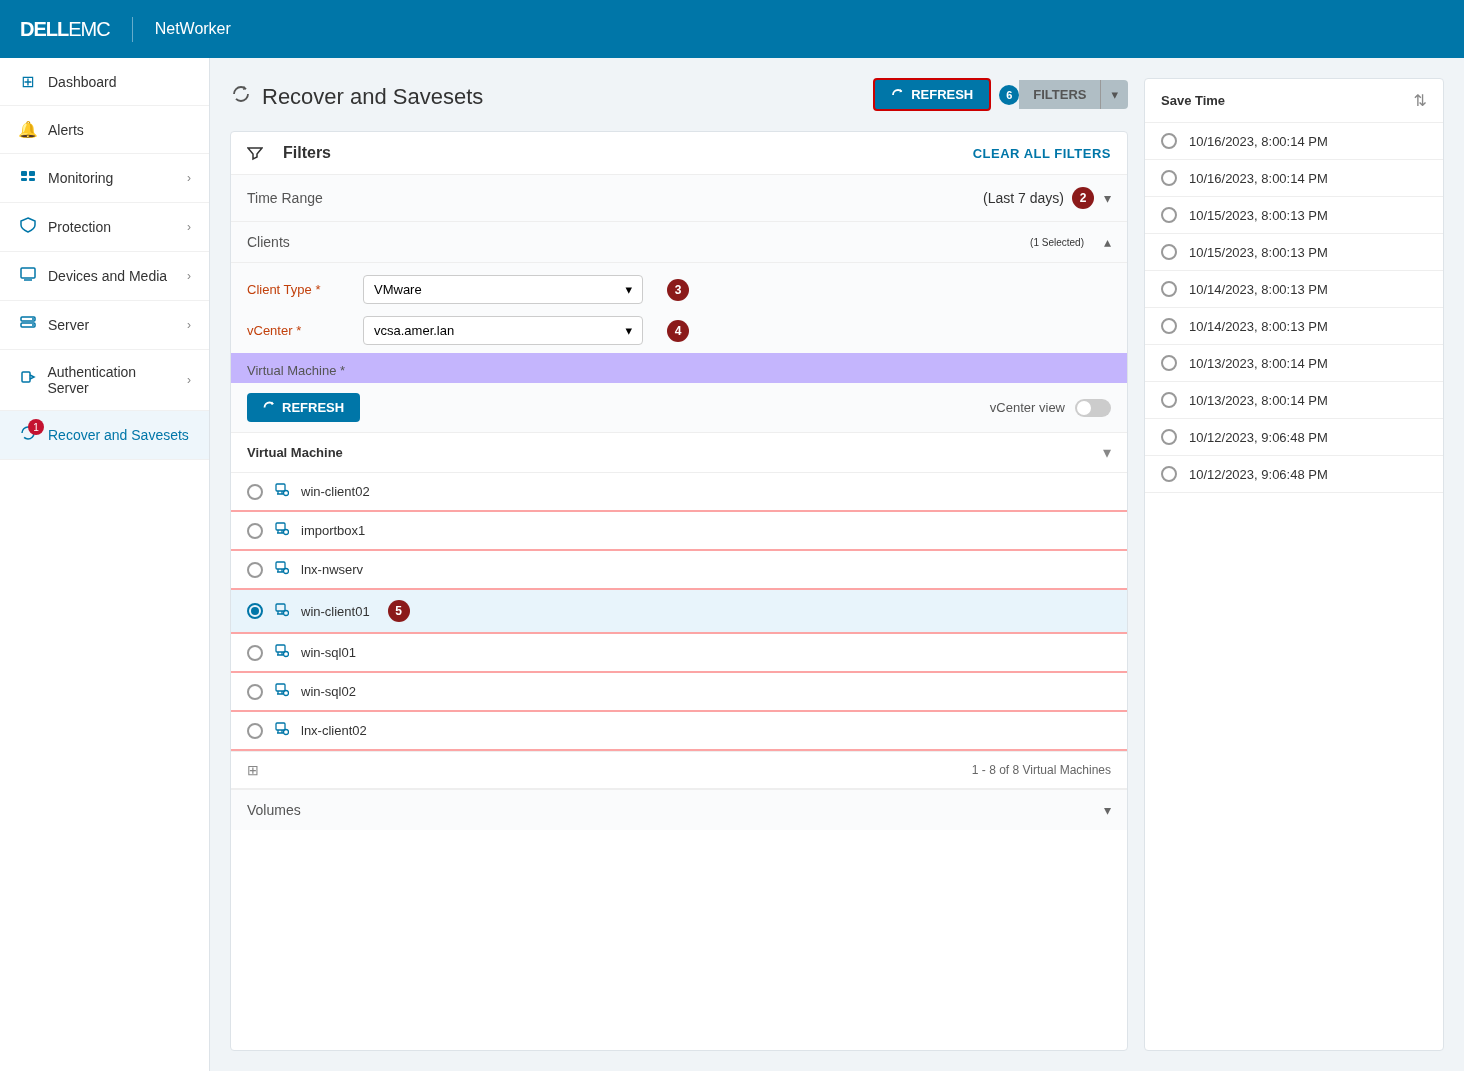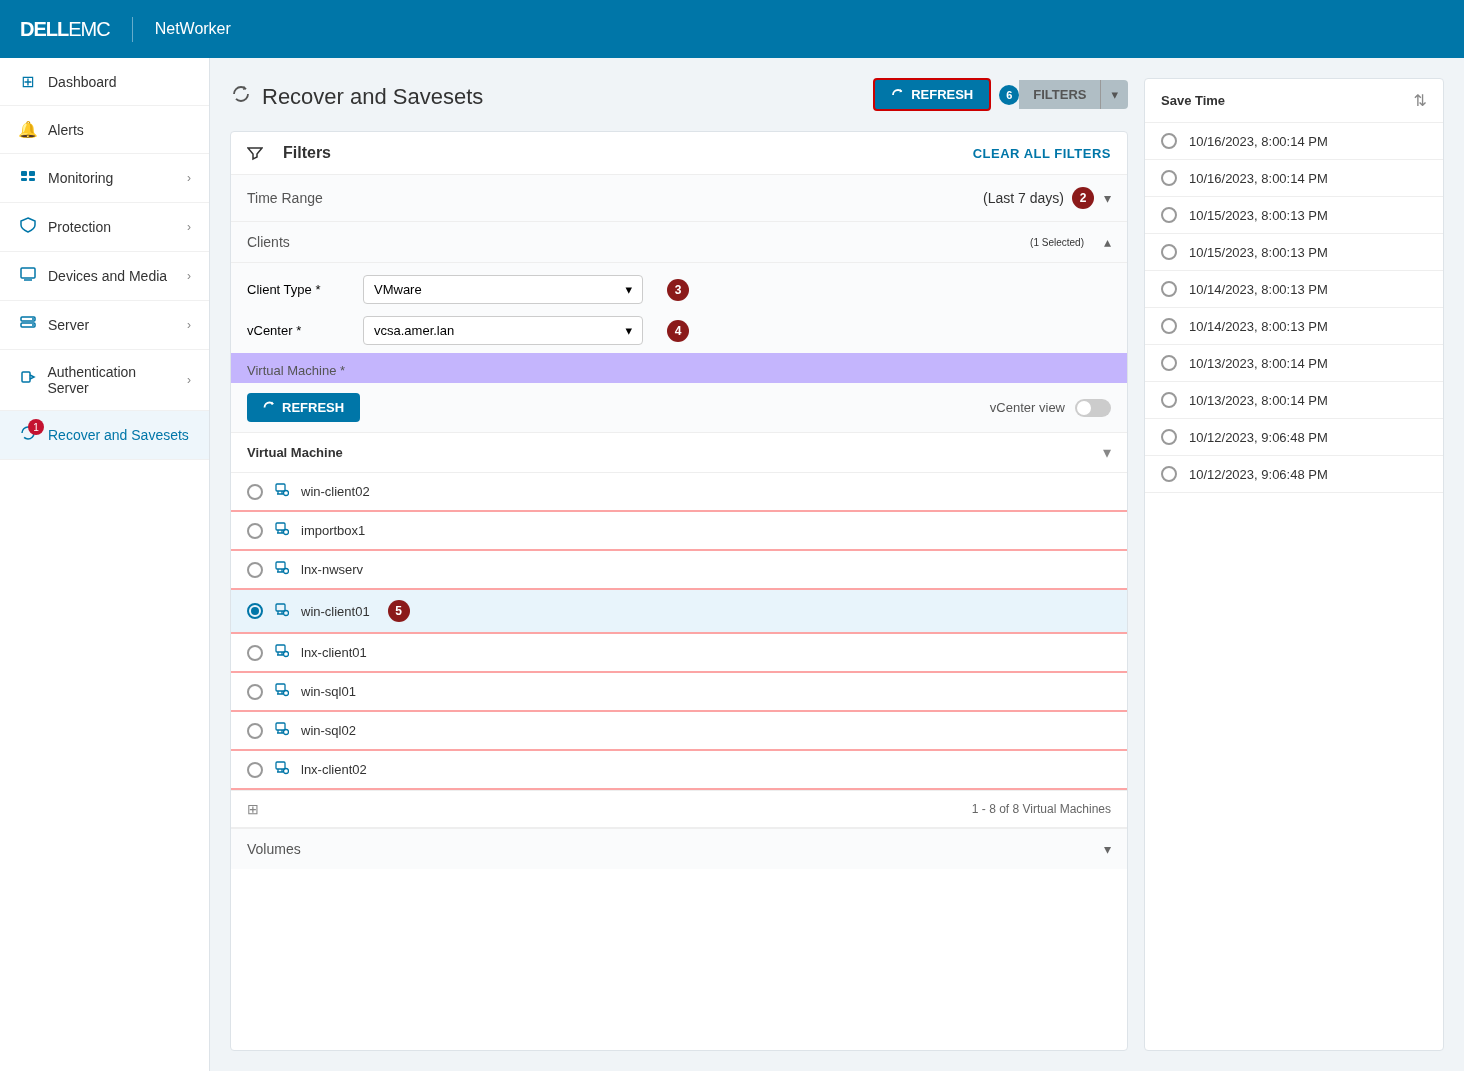--- a/index.html
+++ b/index.html
@@ -205,21 +205,21 @@
       gap: 12px;
       background: #fafbfc;
     }
     .client-field-row {
       display: flex;
       align-items: center;
       gap: 16px;
     }
     .client-field-label {
       font-size: 13px;
-      color: #000000;
+      color: #c2410c;
       width: 100px;
       flex-shrink: 0;
     }
     .client-select {
       flex: 1;
       max-width: 280px;
       border: 1px solid #ccc;
       border-radius: 4px;
       padding: 6px 10px;
       font-size: 13px;
@@ -718,31 +718,20 @@
                   <svg width="14" height="14" viewBox="0 0 14 14">
                       <rect x="1" y="1" width="9" height="7" rx="1" fill="none" stroke="#0076a8" stroke-width="1.3"></rect>
                       <path d="M3 8 L3 11 M7 8 L7 11 M2 11 L8 11" stroke="#0076a8" stroke-width="1.3"></path>
                       <circle cx="11" cy="10" r="2.5" fill="none" stroke="#0076a8" stroke-width="1.3"></circle>
                     </svg>
                 </span>
                 <span class="vm-name">win-client01</span>
                 <span class="step-badge" style="margin-left:6px;">5</span>
               </div>
 
-              <div class="vm-row">
-                <div class="radio-btn"></div>
-                <span class="vm-icon">
-                  <svg width="14" height="14" viewBox="0 0 14 14">
-                      <rect x="1" y="1" width="9" height="7" rx="1" fill="none" stroke="#0076a8" stroke-width="1.3"></rect>
-                      <path d="M3 8 L3 11 M7 8 L7 11 M2 11 L8 11" stroke="#0076a8" stroke-width="1.3"></path>
-                      <circle cx="11" cy="10" r="2.5" fill="none" stroke="#0076a8" stroke-width="1.3"></circle>
-                    </svg>
-                </span>
-                <span class="vm-name">lnx-client01</span>
-              </div>
 
               <div class="vm-row">
                 <div class="radio-btn"></div>
                 <span class="vm-icon">
                   <svg width="14" height="14" viewBox="0 0 14 14">
                       <rect x="1" y="1" width="9" height="7" rx="1" fill="none" stroke="#0076a8" stroke-width="1.3"></rect>
                       <path d="M3 8 L3 11 M7 8 L7 11 M2 11 L8 11" stroke="#0076a8" stroke-width="1.3"></path>
                       <circle cx="11" cy="10" r="2.5" fill="none" stroke="#0076a8" stroke-width="1.3"></circle>
                     </svg>
                 </span>

